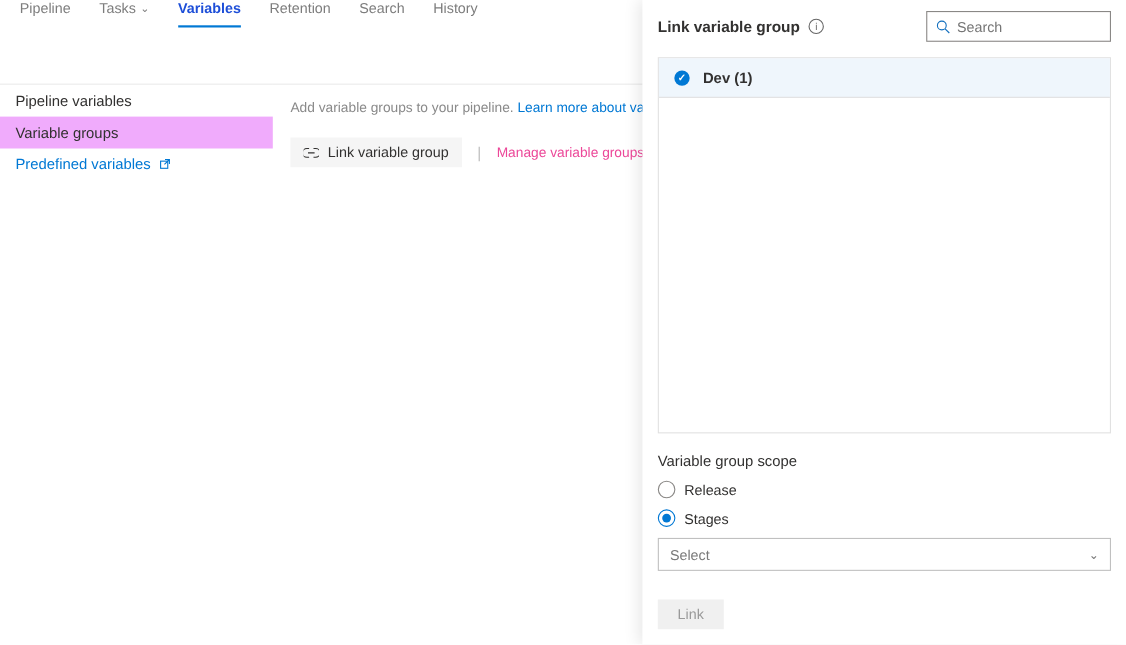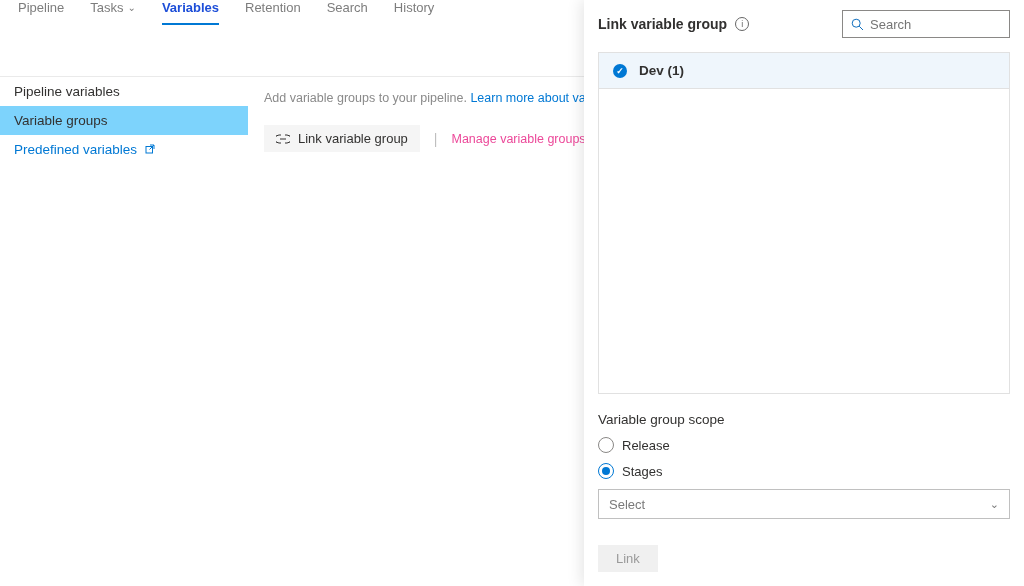--- a/index.html
+++ b/index.html
@@ -89,21 +89,21 @@
   .left-nav {
     width: 248px;
     border-top: 1px solid #eaeaea;
   }
   .left-nav .item {
     padding: 7px 14px;
     font-size: 13.5px;
     cursor: pointer;
   }
   .left-nav .item.selected {
-    background: #7dd3fc;
+    background: #f0abfc;
   }
   .left-nav .item.link {
     color: #0078d4;
   }
   .ext-icon {
     font-size: 10px;
     margin-left: 4px;
     display: inline-block;
   }
 

